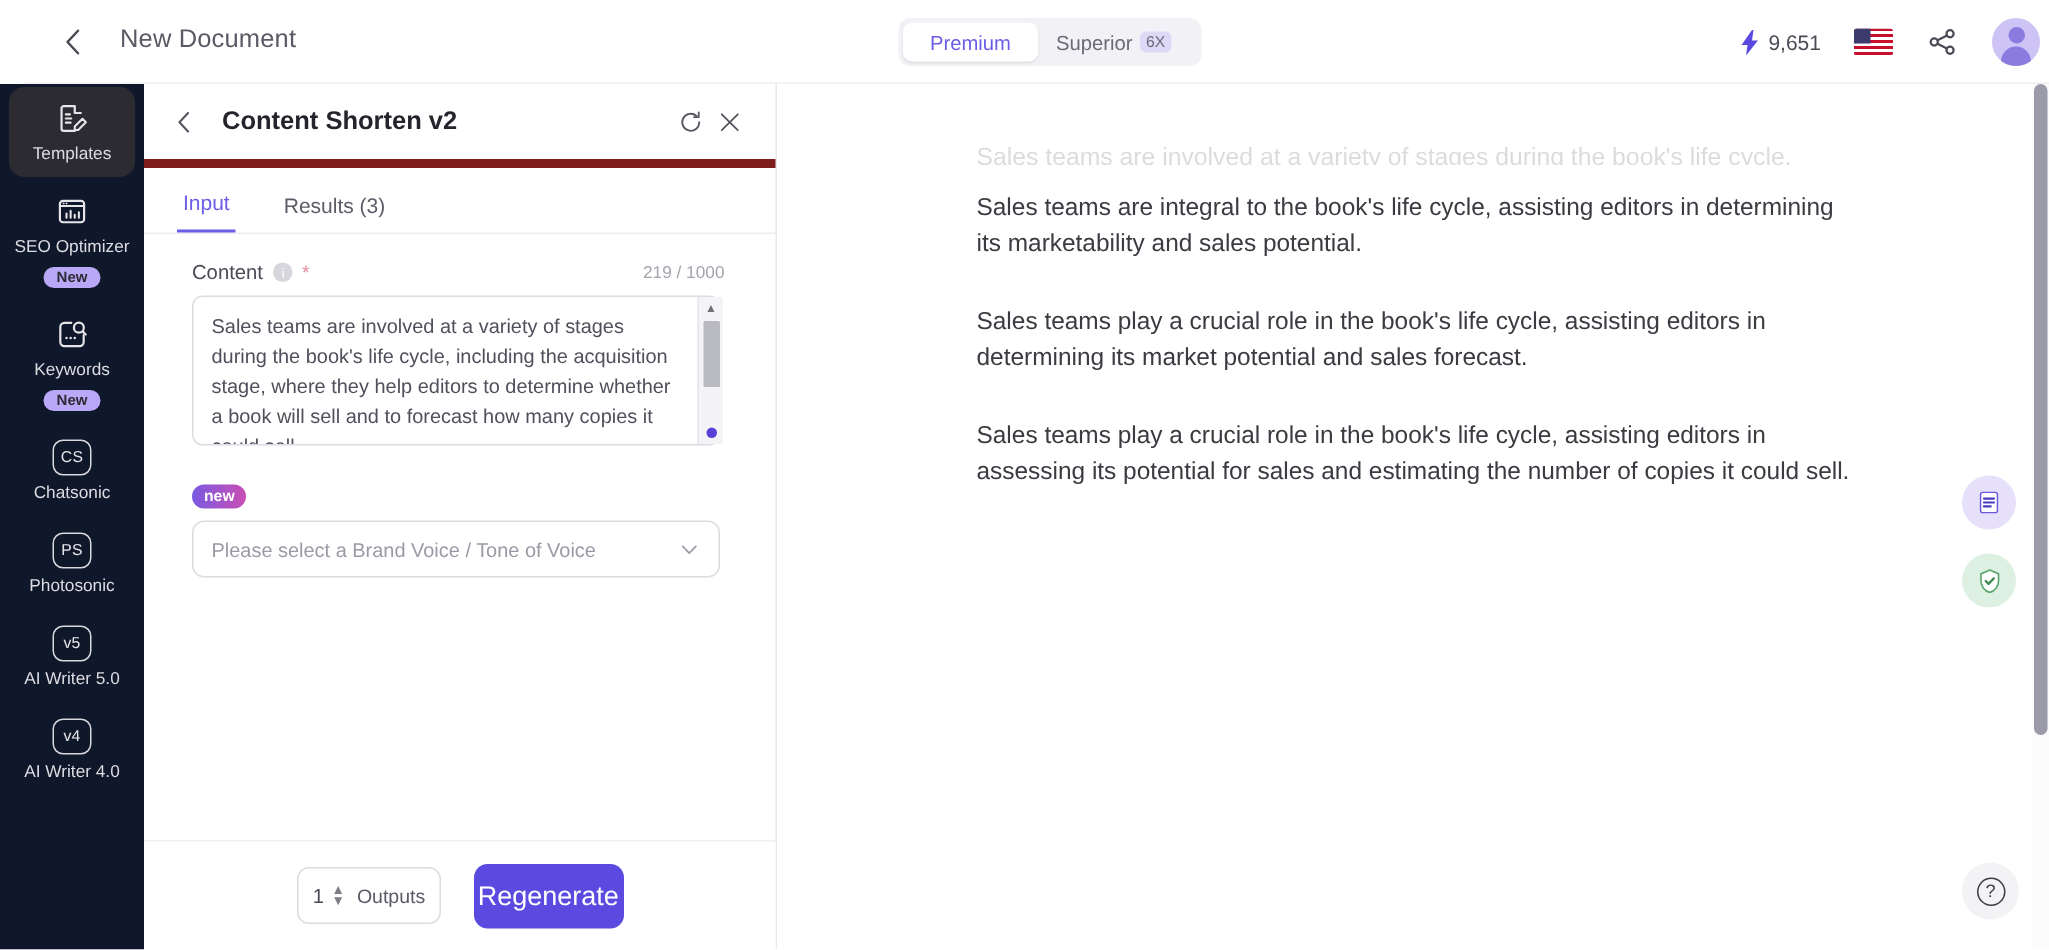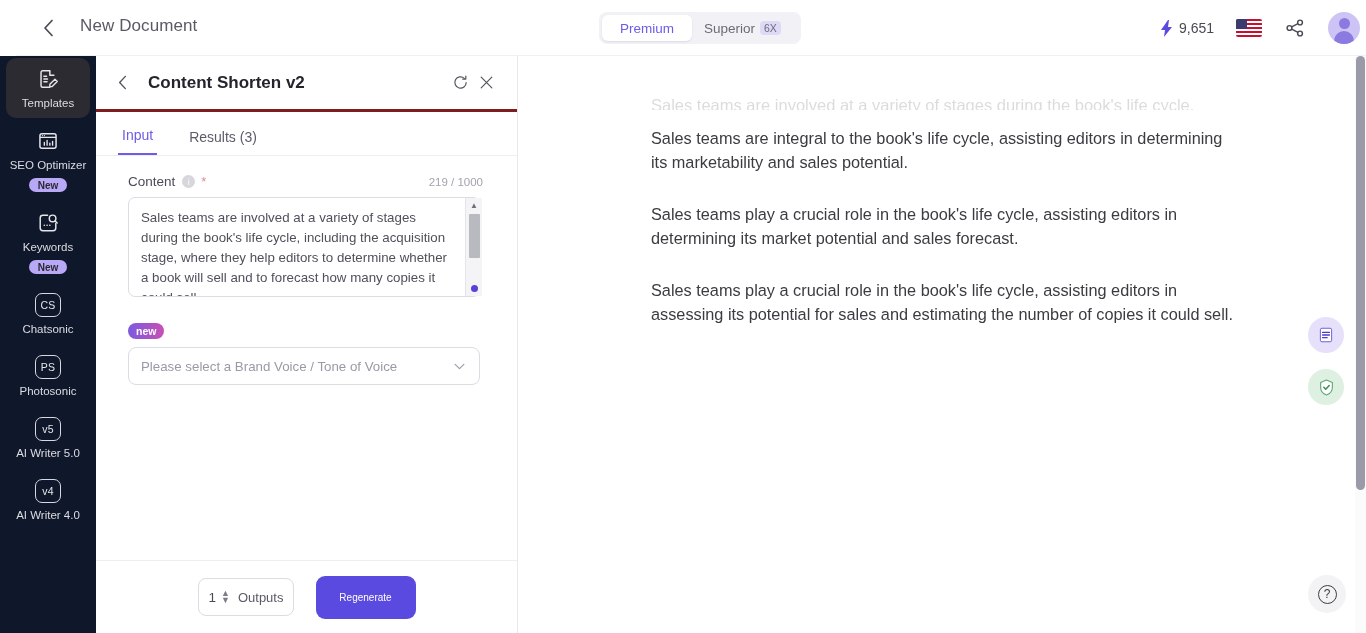--- a/index.html
+++ b/index.html
@@ -81,21 +81,21 @@
     border-radius: 9px; padding: 1.5px 9px; margin-top: 1px;
   }
 
   
   .panel {
     position: absolute; left: 96px; top: 56px; width: 422px; height: 577px;
     background: #fff; border-right: 1px solid #e8e8ee;
   }
   .panel-head {
     height: 56px; display: flex; align-items: center; padding: 0 18px 0 22px;
-    border-bottom: 3px solid #7f1d1d;
+    border-bottom: 6px solid #7f1d1d;
   }
   .ph-back { width: 18px; color: #555560; cursor: pointer; display:flex; align-items:center;}
   .ph-title { font-size: 17px; font-weight: bold; color: #24242c; margin-left: 12px; flex: 1; }
   .ph-ic { width: 26px; height: 26px; color: #55555f; cursor: pointer; display:flex;align-items:center;justify-content:center;}
   .tabs { height: 44px; display: flex; align-items: flex-end; padding-left: 22px; border-bottom: 1px solid #eeeef2; }
   .tab { padding: 0 4px 10px; margin-right: 28px; font-size: 14px; color: #5c5c68; cursor: pointer; }
   .tab.active { color: #6c5ce7; border-bottom: 2.5px solid #6c5ce7; }
 
   .field-row {
     display: flex; align-items: center; padding: 18px 34px 8px 32px;
@@ -156,21 +156,21 @@
   }
   .stepper {
     width: 96px; height: 38px; border: 1px solid #dcdce3; border-radius: 8px;
     display: flex; align-items: center; padding: 0 10px; gap: 5px; cursor: pointer;
   }
   .step-val { font-size: 13.5px; color: #4b4b56; }
   .step-arrows { display: flex; flex-direction: column; line-height: 7px; color: #7d7d88; font-size: 9px; }
   .step-lbl { font-size: 13px; color: #5a5a66; margin-left: 3px;}
   .regen-btn {
     width: 100px; height: 43px; background: #5b4ae0; color: #fff;
-    border: none; border-radius: 9px; font-size: 10px; cursor: pointer;
+    border: none; border-radius: 9px; font-size: 18px; cursor: pointer;
     font-family: "Liberation Sans", sans-serif;
   }
 
   
   .doc-area {
     position: absolute; left: 518px; top: 56px; width: 848px; height: 577px;
     background: #fff; overflow: hidden;
   }
   .doc-inner { padding: 40px 100px 0 133px; }
   .doc-cut {

